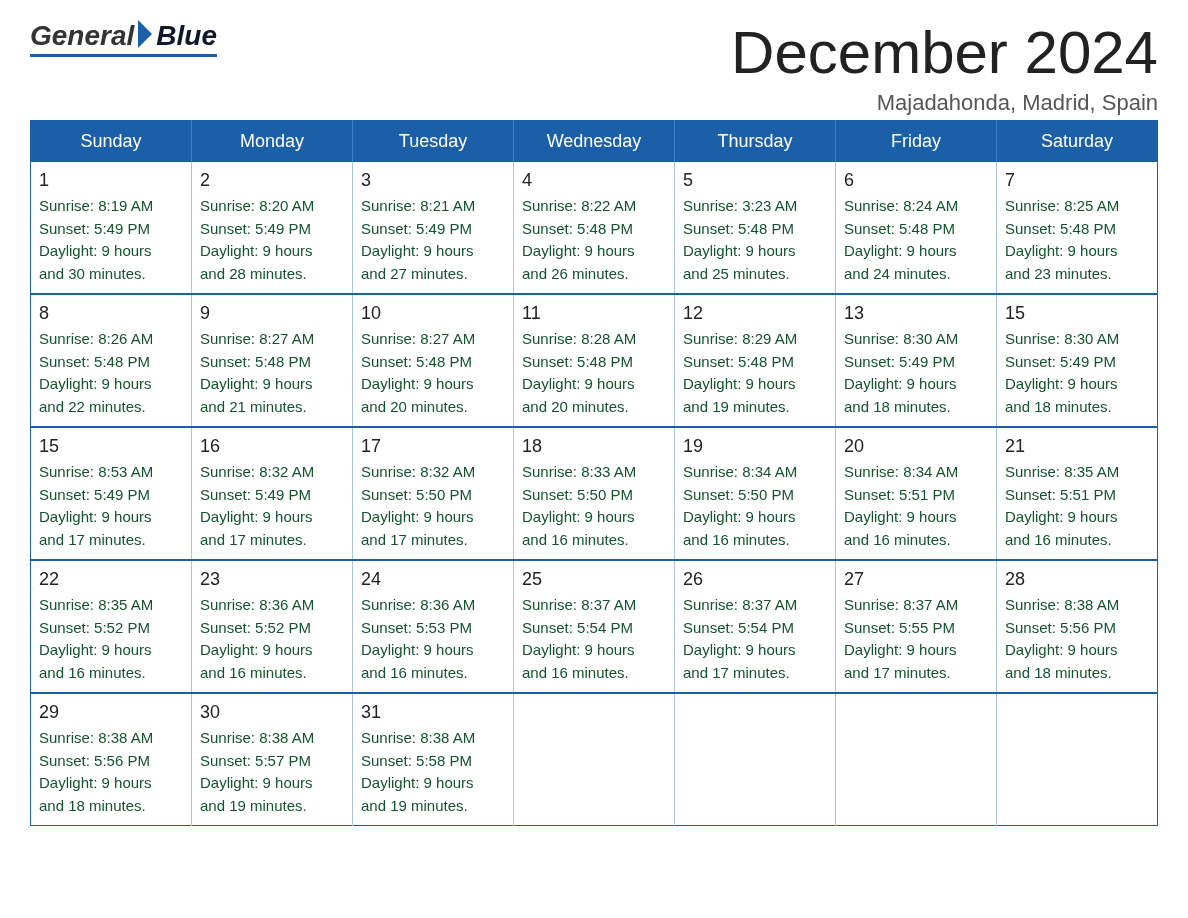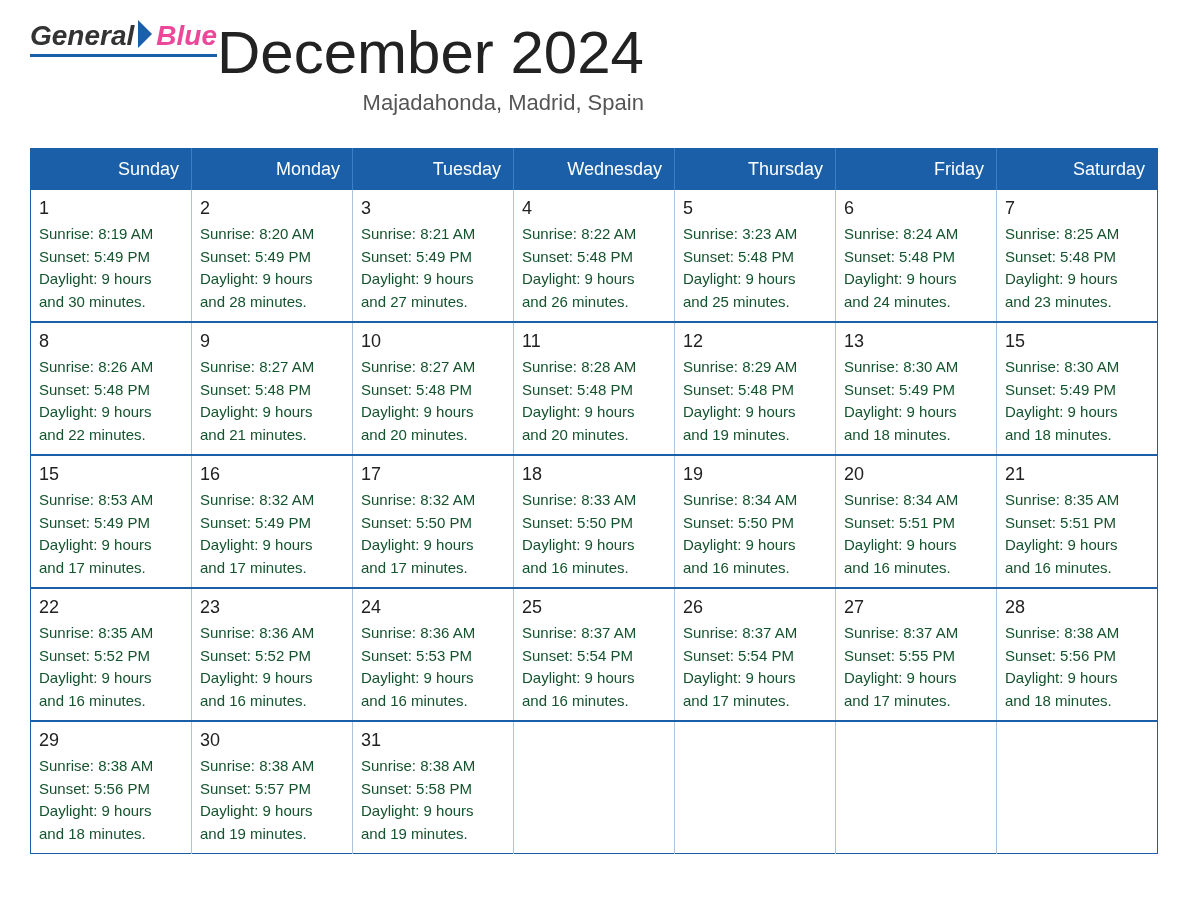--- a/index.html
+++ b/index.html
@@ -6,22 +6,23 @@
     body {
       font-family: Arial, sans-serif;
       background: #fff;
       padding: 20px 30px;
       width: 1188px;
       min-height: 918px;
     }
 
     .header {
       display: flex;
+      justify-content: space-between;
       align-items: flex-start;
-      margin-bottom: 32px;
+      margin-bottom: 4px;
     }
 
     .logo-text-general {
       font-size: 28px;
       font-weight: bold;
       color: #333;
       font-style: italic;
     }
 
     .logo-triangle {
@@ -30,21 +31,21 @@
       border-left: 14px solid #1a5fa8;
       border-top: 14px solid transparent;
       border-bottom: 14px solid transparent;
       margin: 0 4px;
       margin-top: -4px;
     }
 
     .logo-text-blue {
       font-size: 28px;
       font-weight: bold;
-      color: #ec4899;
+      color: #0f172a;
       font-style: italic;
     }
 
     .logo-wrapper {
       display: flex;
       flex-direction: column;
     }
 
     .logo-row {
       display: flex;
@@ -80,21 +81,21 @@
       border-collapse: collapse;
       border: 1px solid #1a5fa8;
     }
 
     .calendar-table thead tr th {
       background-color: #1a5fa8;
       color: #fff;
       padding: 10px 12px;
       font-size: 18px;
       font-weight: normal;
-      text-align: right;
+      text-align: center;
       border-right: 1px solid #3a7fc8;
     }
 
     .calendar-table thead tr th:last-child {
       border-right: none;
     }
 
     .calendar-table tbody tr td {
       vertical-align: top;
       padding: 8px 8px;

